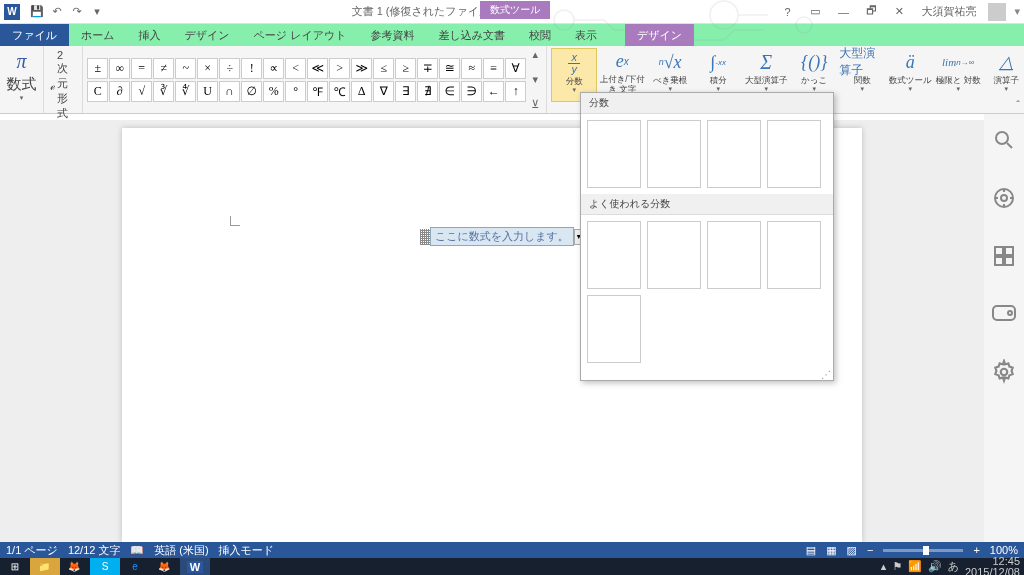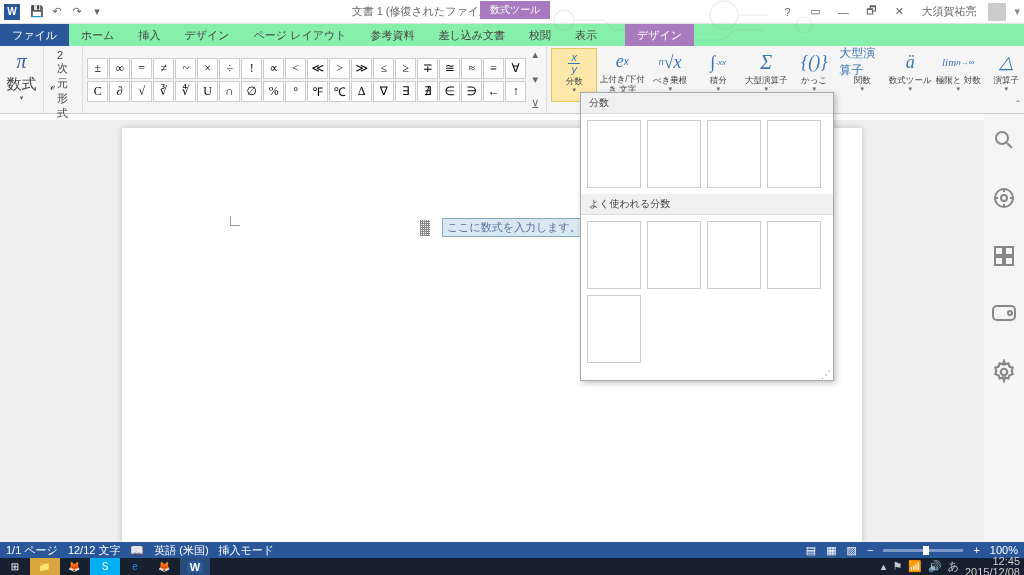--- a/index.html
+++ b/index.html
@@ -34,21 +34,21 @@
 .structures{display:flex;}
 .struct-btn{display:flex;flex-direction:column;align-items:center;width:46px;height:54px;cursor:pointer;}
 .struct-btn.active{background:#fce8a8;border:1px solid #e0c860;}
 .struct-btn .ic{height:28px;display:flex;align-items:center;justify-content:center;font-family:"Cambria Math",serif;font-style:italic;color:#3a75b5;font-size:18px;}
 .struct-btn .sl{font-size:8.5px;color:#444;text-align:center;line-height:1.1;}
 .struct-btn .dd{font-size:7px;color:#666;}
 .collapse{position:absolute;right:4px;bottom:2px;color:#666;cursor:pointer;}
 .doc-area{position:absolute;top:120px;left:0;right:40px;bottom:33px;background:#eee;display:flex;justify-content:center;overflow:hidden;}
 .page{width:740px;background:#fff;margin-top:8px;box-shadow:0 0 6px rgba(0,0,0,0.2);position:relative;}
 .corner{position:absolute;left:108px;top:88px;width:10px;height:10px;border-left:1px solid #999;border-bottom:1px solid #999;}
-.eq-box{position:absolute;left:298px;top:90px;display:flex;align-items:center;gap:12px;}
+.eq-box{position:absolute;left:298px;top:99px;display:flex;align-items:center;}
 .eq-handle{width:10px;height:16px;background:repeating-linear-gradient(90deg,#888 0 1px,transparent 1px 2px),repeating-linear-gradient(0deg,#888 0 1px,transparent 1px 2px);cursor:move;}
 .eq-text{background:#d8e7f2;border:1px solid #8ab;padding:1px 4px;color:#5970a0;font-size:11px;}
 .eq-dd{width:10px;height:16px;border:1px solid #aaa;background:#eee;font-size:8px;display:flex;align-items:center;justify-content:center;}
 .gallery{position:absolute;top:92px;left:580px;width:254px;background:#fff;border:1px solid #aaa;box-shadow:2px 2px 6px rgba(0,0,0,0.25);z-index:10;}
 .gal-sect{padding:3px 8px;background:#f0f0f0;font-size:10px;color:#444;border-bottom:1px solid #ddd;}
 .gal-grid{display:flex;flex-wrap:wrap;gap:6px;padding:6px;}
 .gal-item{width:54px;height:68px;border:1px solid #ccc;background:#fff;cursor:pointer;}
 .gal-resize{text-align:right;padding:0 2px;color:#999;font-size:10px;}
 .side-tools{position:absolute;right:0;top:114px;width:40px;bottom:33px;background:#f5f5f5;display:flex;flex-direction:column;align-items:center;gap:30px;padding-top:12px;}
 .side-ic{width:28px;height:28px;color:#888;cursor:pointer;display:flex;align-items:center;justify-content:center;}

